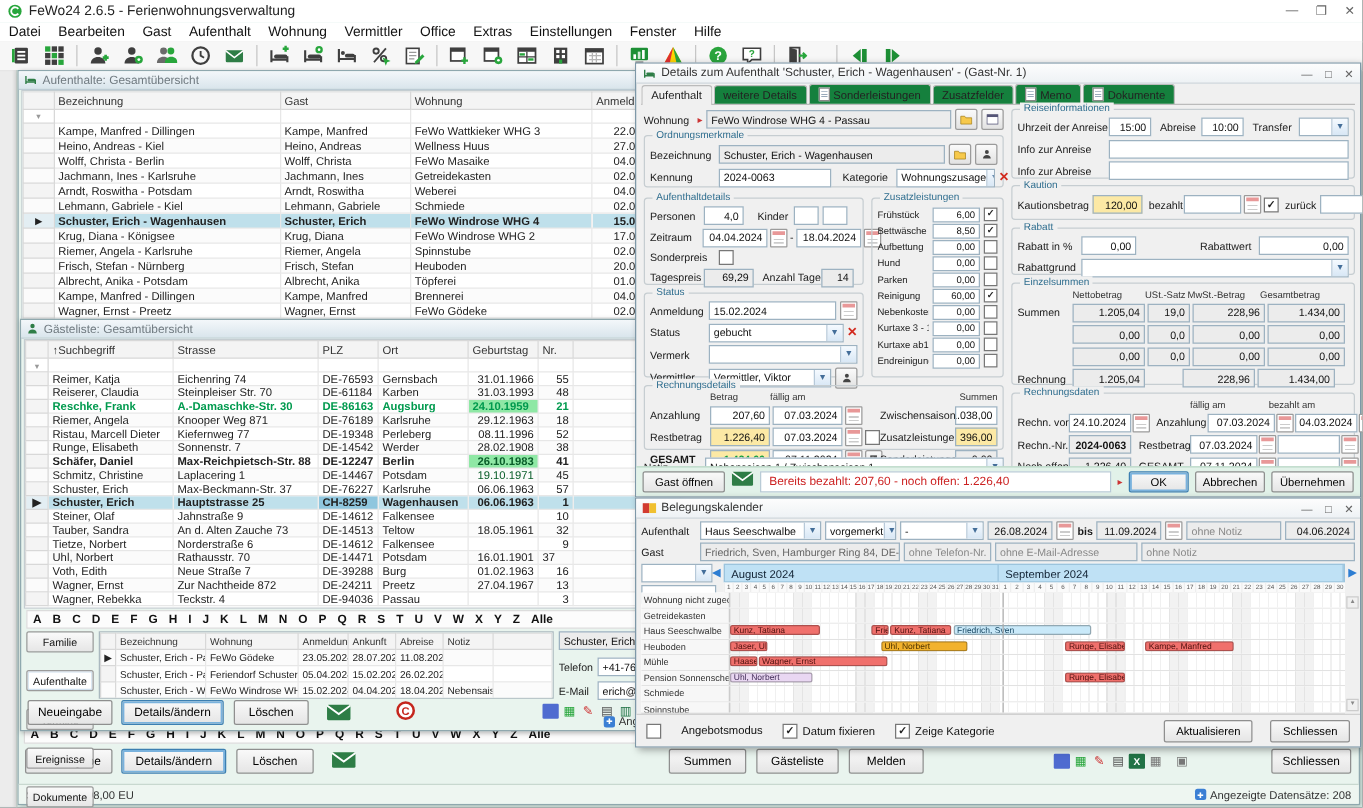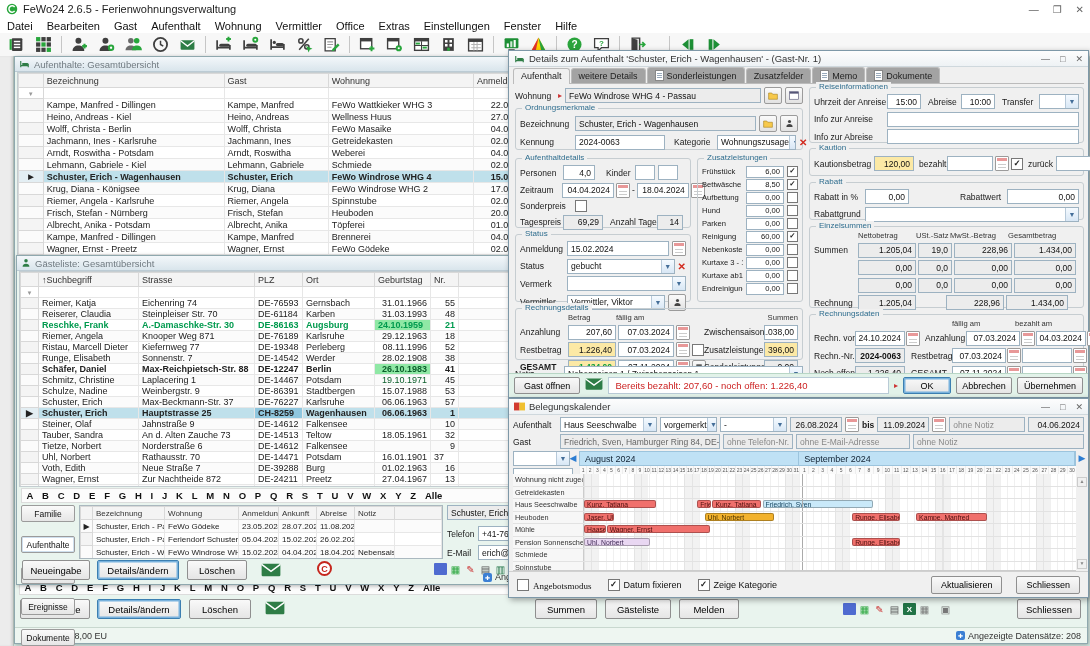--- a/index.html
+++ b/index.html
@@ -60,21 +60,21 @@
   .dp::after{content:'';position:absolute;top:6px;left:2px;right:2px;bottom:2px;background:repeating-linear-gradient(0deg,#ccc 0 1px,transparent 1px 3px);}
   .xbtn{color:#d22a1e;font-weight:bold;font-size:10px;flex:none;cursor:pointer;}
   .chk{width:10px;height:10px;border:1px solid #777;background:#fff;font-size:8.5px;line-height:9px;text-align:center;color:#222;flex:none;cursor:pointer;}
   .chk.on::before{content:'✓';font-weight:bold;}
   .red-arr{color:#c33;font-size:8px;flex:none;}
   
   .group{position:absolute;border:1px solid #c6cdd1;border-radius:3px;box-sizing:border-box;}
   .group .legend{position:absolute;top:-6px;left:6px;background:#f0f0f0;padding:0 3px;font-size:8px;color:#2e6d8e;}
   .frow{display:flex;align-items:center;gap:3px;margin:2.5px 4px 0 4px;}
   .dtabs{position:absolute;top:16px;left:4px;right:4px;height:16px;display:flex;align-items:flex-end;border-bottom:1px solid #bbb;}
-  .dtab{font-size:9px;padding:2px 7px;border:1px solid #bbb;border-bottom:none;background:#a3a3a3;border-radius:3px 3px 0 0;margin-right:1px;display:flex;align-items:center;gap:3px;cursor:pointer;color:#222;}
+  .dtab{font-size:9px;padding:2px 7px;border:1px solid #bbb;border-bottom:none;background:#15803d;border-radius:3px 3px 0 0;margin-right:1px;display:flex;align-items:center;gap:3px;cursor:pointer;color:#222;}
   .dtab.active{background:#f0f0f0;position:relative;top:1px;padding-bottom:3px;}
   .pg{width:7px;height:9px;background:#fff;border:1px solid #888;display:inline-block;box-shadow:inset 0 2px 0 #fff, inset 0 -1px 0 #fff;position:relative;}
   .pg::after{content:'';position:absolute;left:1px;top:2px;right:1px;height:5px;background:repeating-linear-gradient(0deg,#9ab 0 1px,transparent 1px 2px);}
   .dlg-footer{position:absolute;left:0;right:0;bottom:0;height:24px;background:#e2f2e9;border-top:1px solid #b8d6c5;display:flex;align-items:center;gap:5px;padding:0 5px;box-sizing:border-box;}
   .paid-box{flex:1;background:#fff;border:1px solid #b9cbd6;height:15px;display:flex;align-items:center;padding:0 6px;font-size:9.5px;color:#cc2222;overflow:hidden;white-space:nowrap;}
   
   .months{display:flex;height:15px;background:#bfe1f5;font-size:9px;align-items:center;border:1px solid #9cc4dd;box-sizing:border-box;}
   .m-seg{height:100%;display:flex;align-items:center;padding-left:5px;box-sizing:border-box;border-right:1px solid #9cc4dd;overflow:hidden;color:#123;}
   .days{display:flex;height:8px;background:#fafafa;border-bottom:1px solid #ccc;}
   .day-group{display:flex;overflow:hidden;}
@@ -701,30 +701,20 @@
               <td></td>
             </tr>
             <tr>
               <td class="mark"></td>
               <td>Schmitz, Christine</td>
               <td>Laplacering 1</td>
               <td>DE-14467</td>
               <td>Potsdam</td>
               <td class="c-green" style="text-align: right;">19.10.1971</td>
               <td style="text-align: right;">45</td>
-              <td></td>
-            </tr>
-            <tr>
-              <td class="mark"></td>
-              <td>Schulze, Nadine</td>
-              <td>Weinbergstr. 9</td>
-              <td>DE-86391</td>
-              <td>Stadtbergen</td>
-              <td style="text-align: right;">15.07.1988</td>
-              <td style="text-align: right;">53</td>
               <td></td>
             </tr>
             <tr>
               <td class="mark"></td>
               <td>Schuster, Erich</td>
               <td>Max-Beckmann-Str. 37</td>
               <td>DE-76227</td>
               <td>Karlsruhe</td>
               <td style="text-align: right;">06.06.1963</td>
               <td style="text-align: right;">57</td>
@@ -1537,21 +1527,21 @@
         <div class="g-row">
           <div class="g-label">Spinnstube</div>
           <div class="g-track"></div>
         </div>
       </div>
     <span class="scr" style="top:78px;">▲</span>
     <span class="scr" style="top:160px;">▼</span>
 
     <div style="position:absolute;left:0;right:0;bottom:0;height:26px;background:#f0f0f0;border-top:1px solid #d0d0d0;display:flex;align-items:center;gap:14px;padding:0 8px;box-sizing:border-box;">
       <span style="display:flex;gap:16px;align-items:center;">
-          <span style="display: flex; align-items: flex-end; gap: 4px; font-family: Liberation Serif, serif;">
+          <span style="display: flex; align-items: flex-start; gap: 16px;">
             <span class="chk"></span>
             <span style="font-size: 9px;">Angebotsmodus</span>
           </span>
           <span style="display: flex; align-items: center; gap: 4px;">
             <span class="chk on"></span>
             <span style="font-size: 9px;">Datum fixieren</span>
           </span>
           <span style="display: flex; align-items: center; gap: 4px;">
             <span class="chk on"></span>
             <span style="font-size: 9px;">Zeige Kategorie</span>

